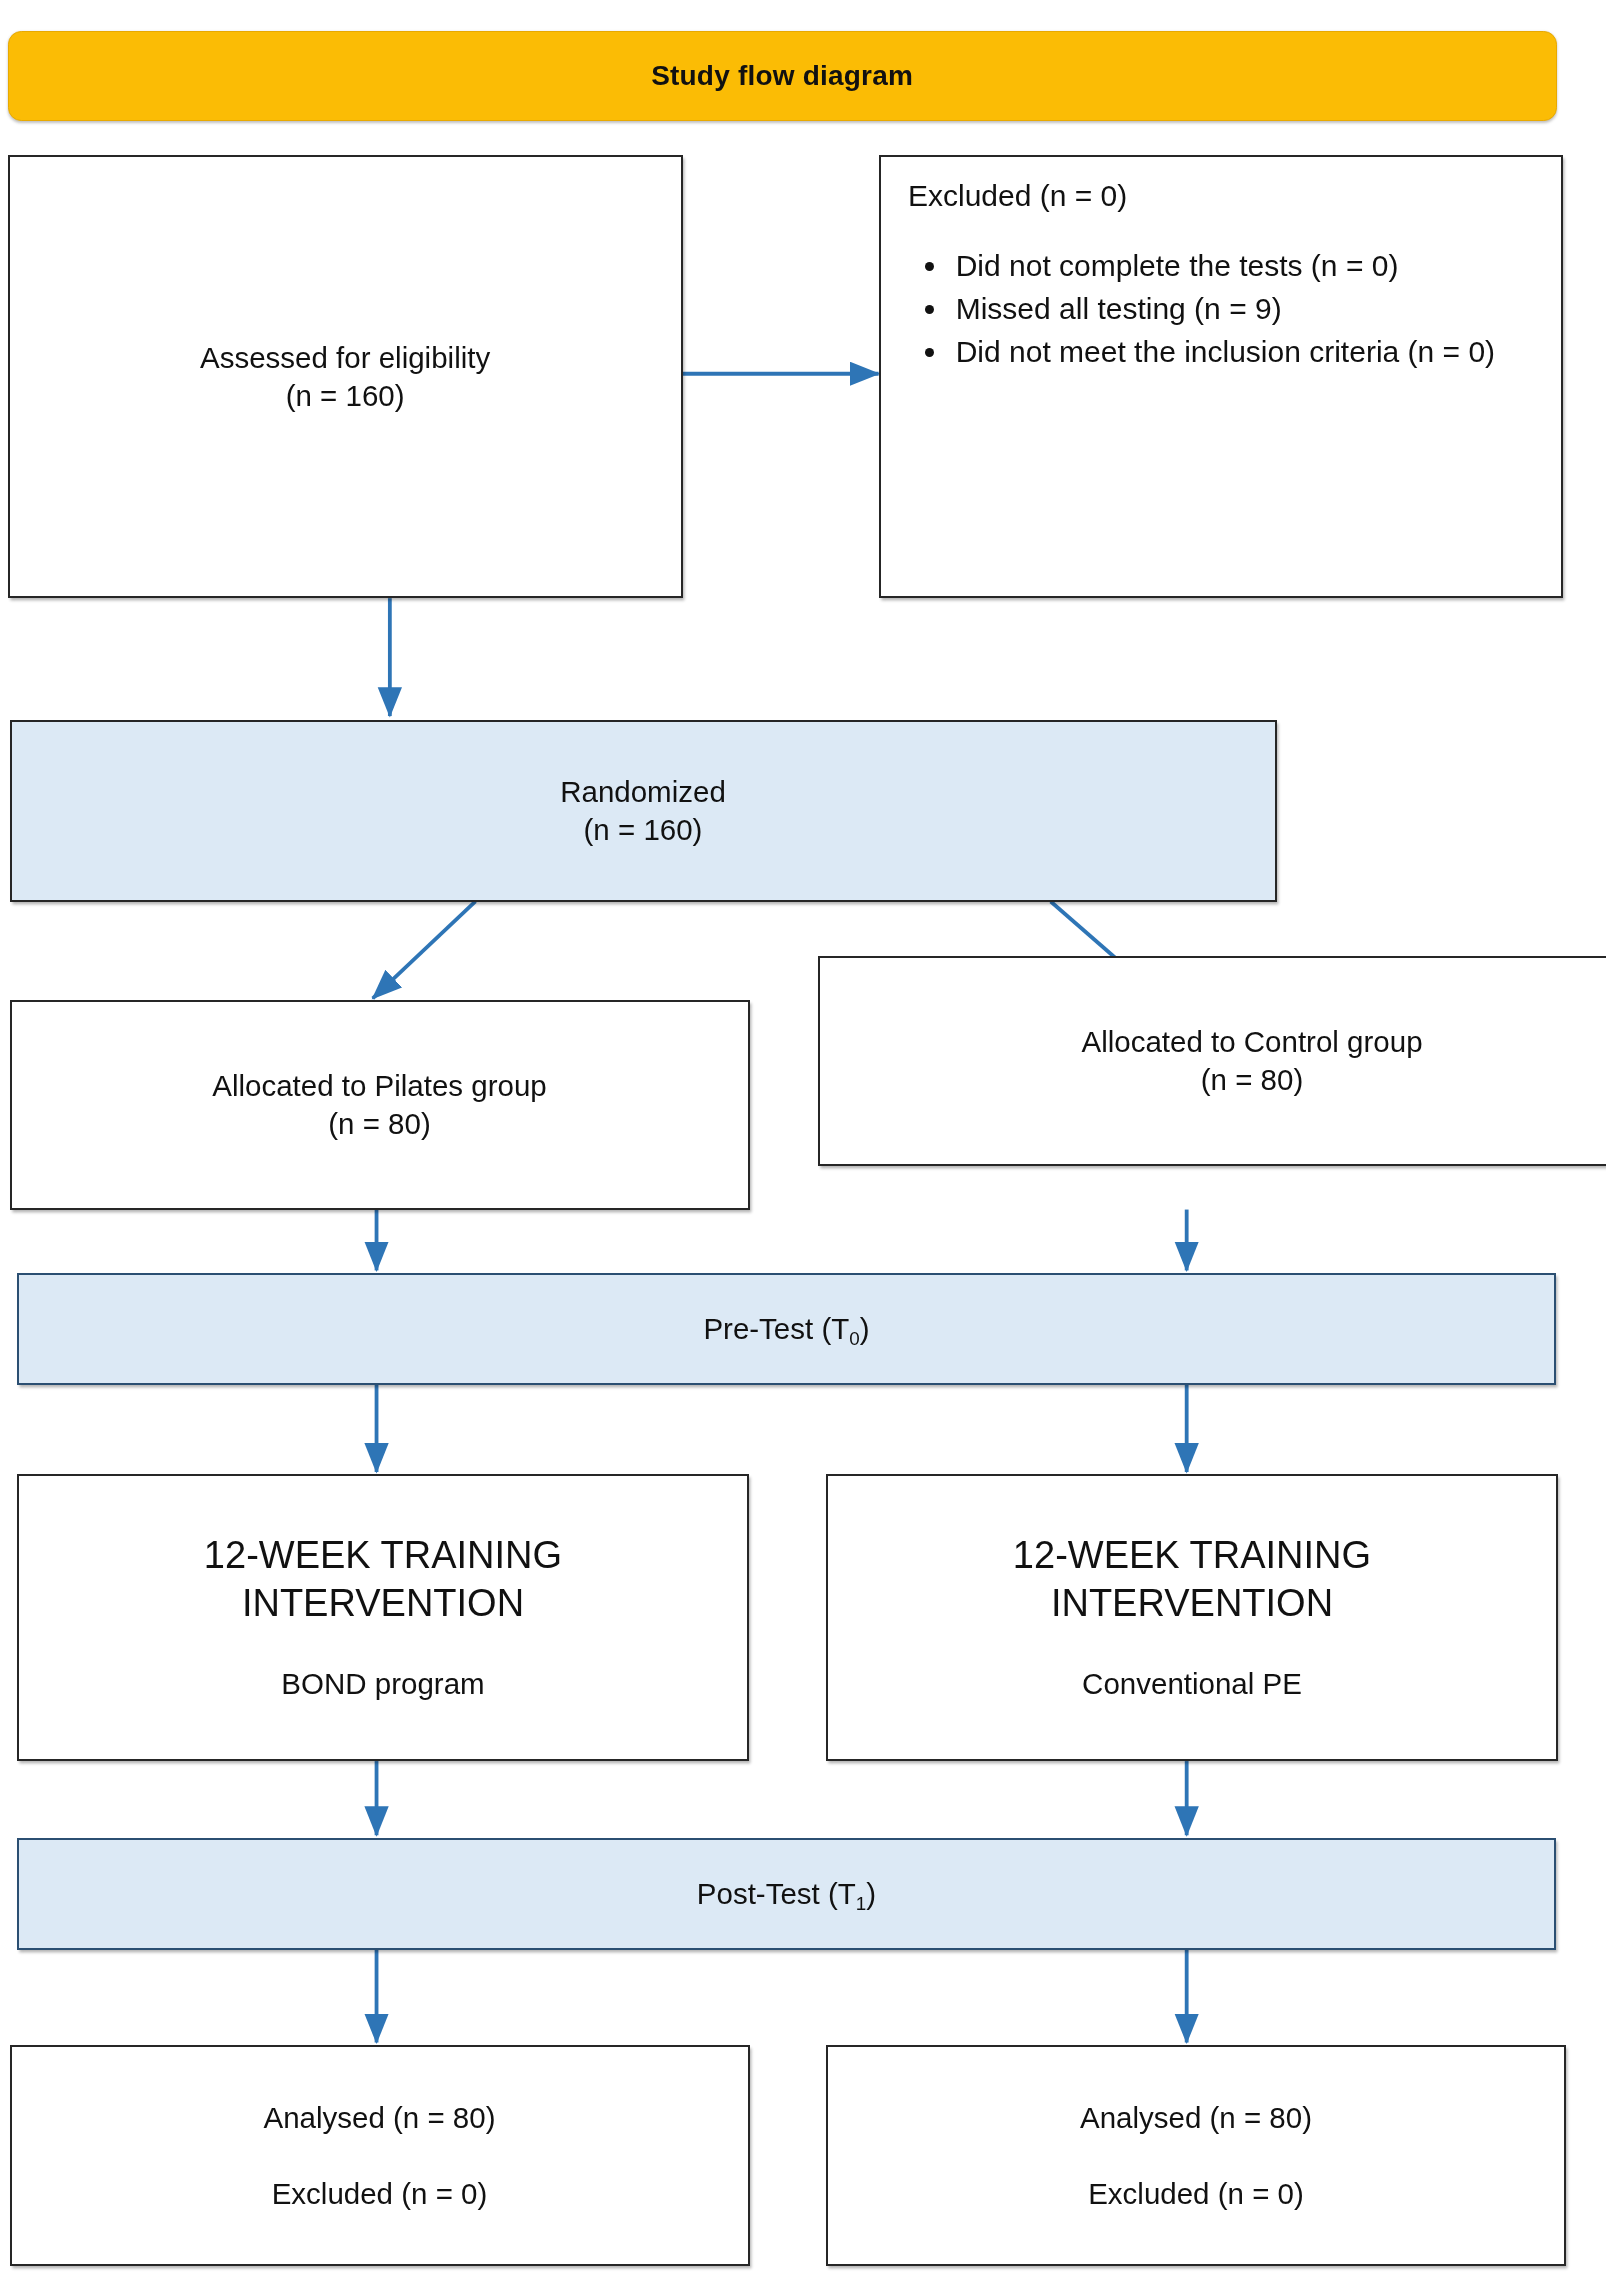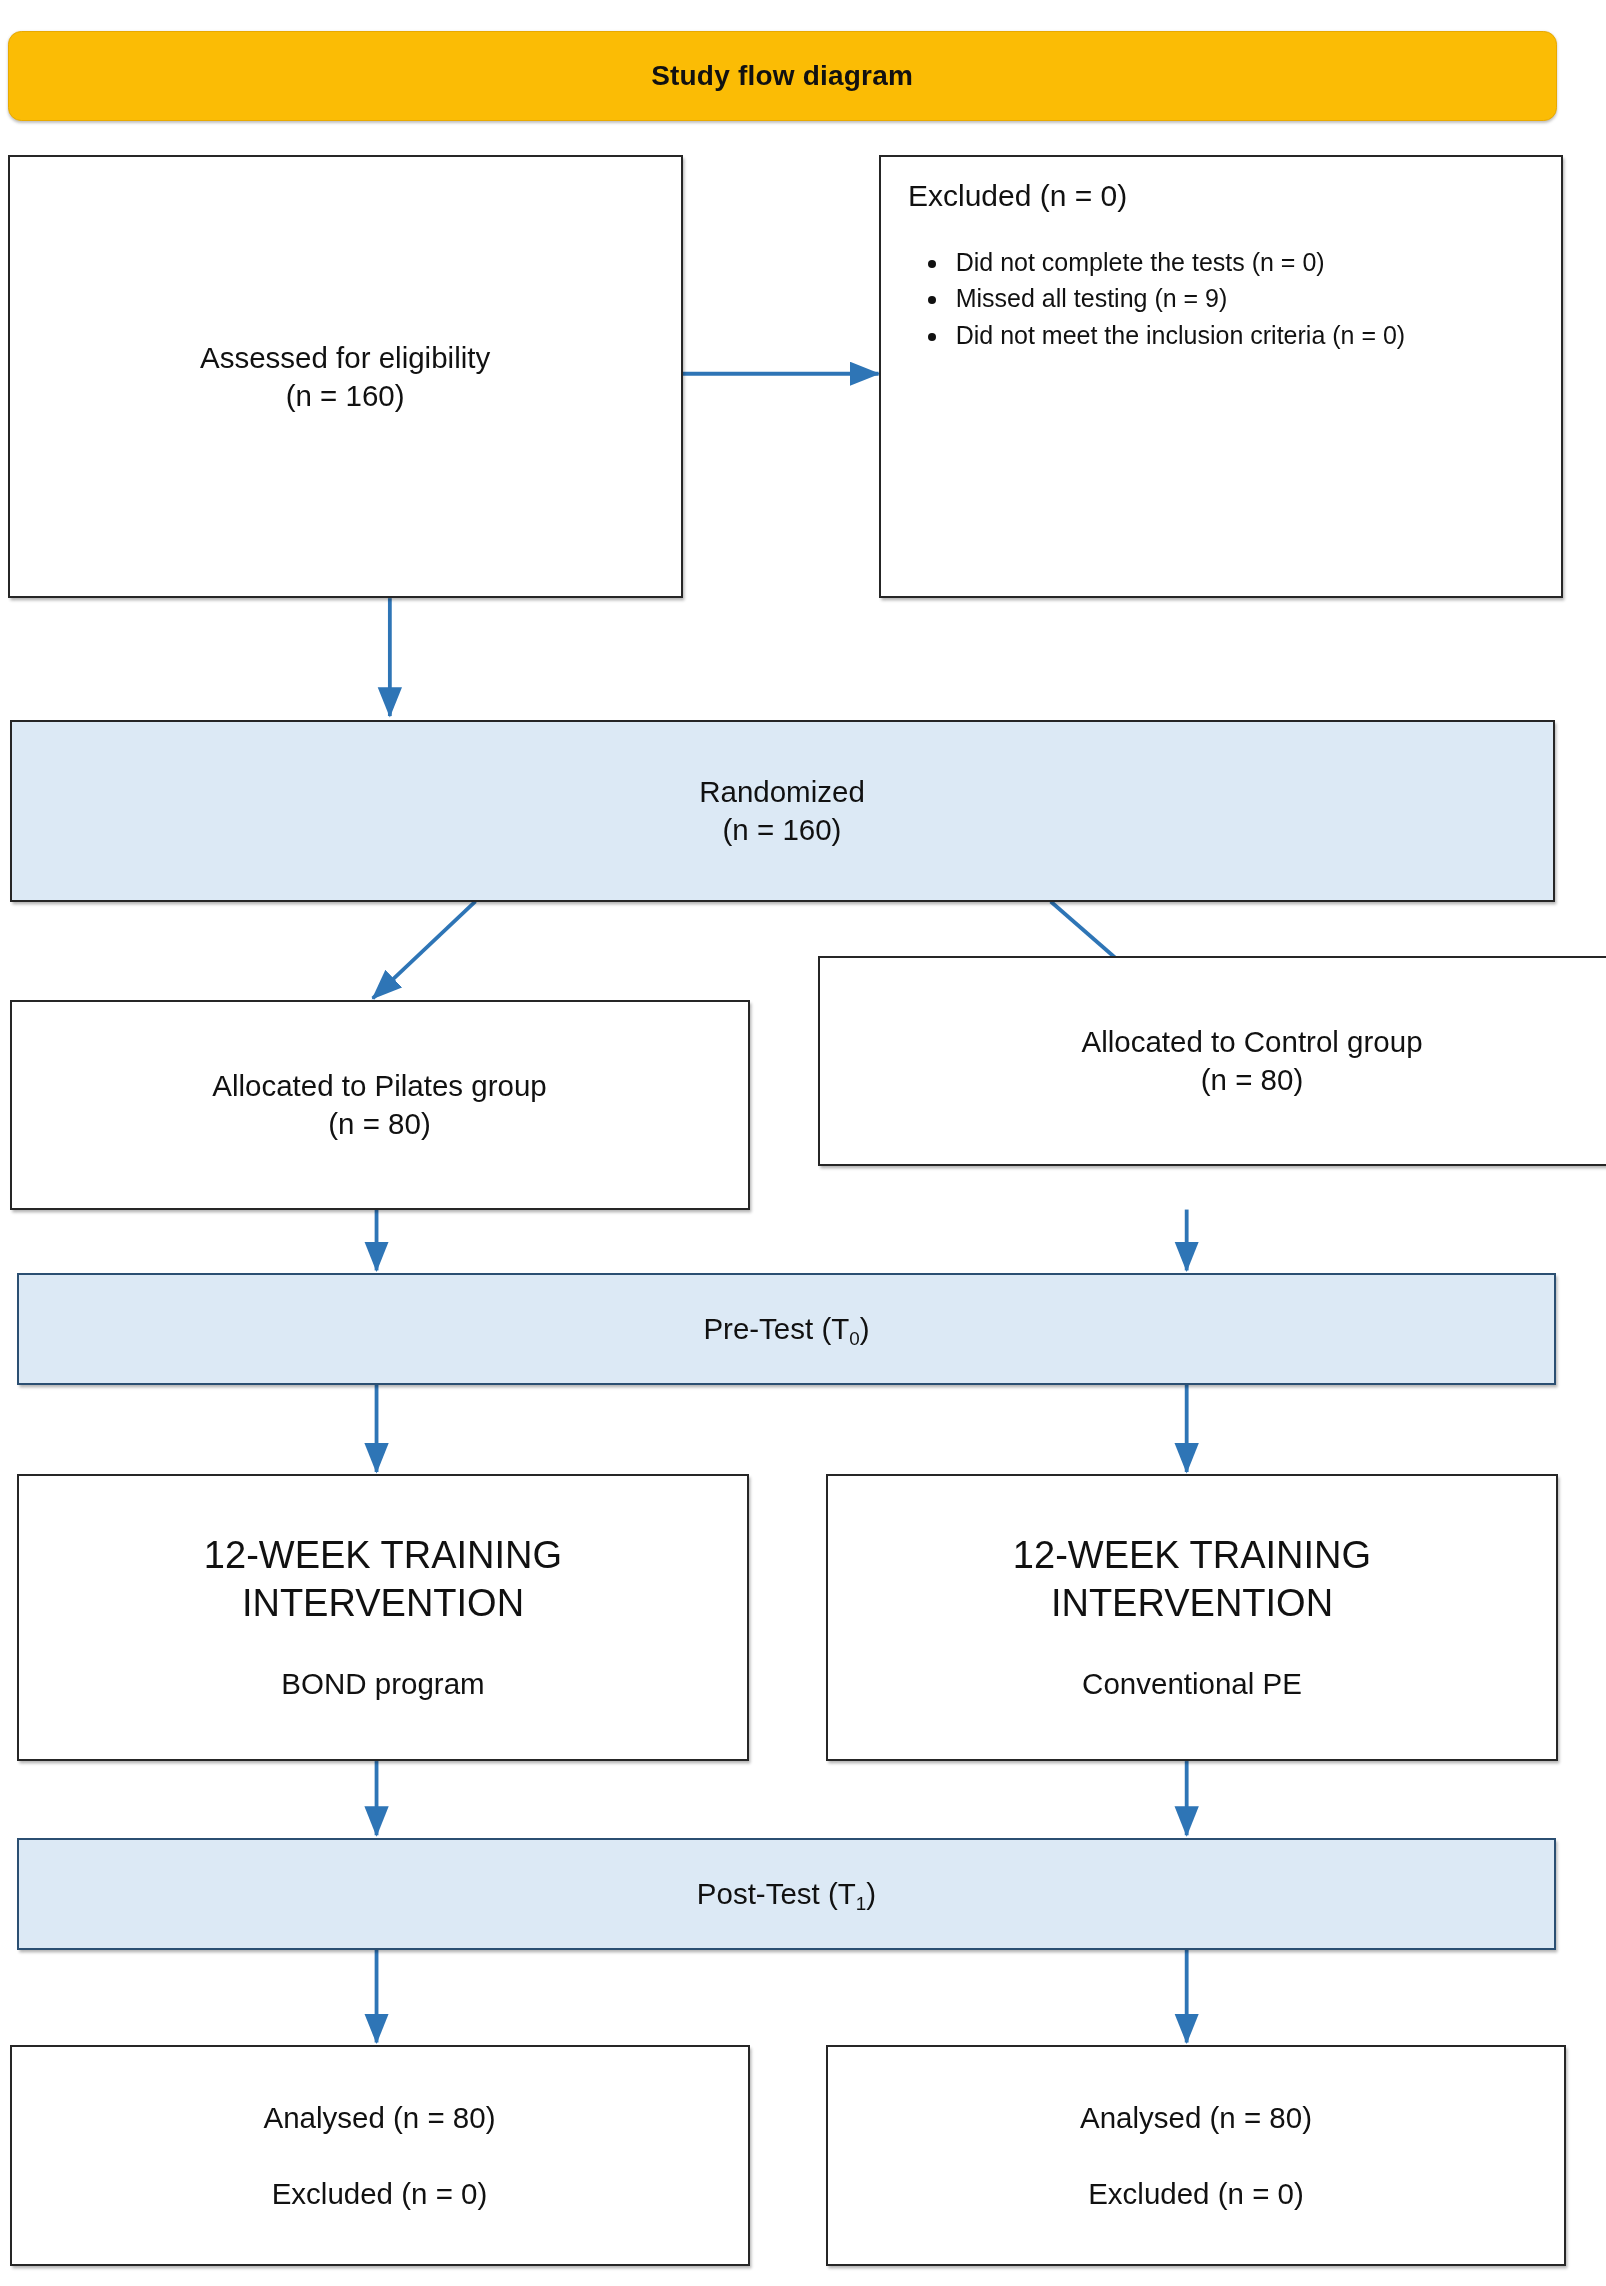--- a/index.html
+++ b/index.html
@@ -85,21 +85,21 @@
     font-size: 30px;
     line-height: 1.2;
     margin-bottom: 32px;
   }
   ul.excl-list {
     margin: 0;
     padding-left: 42px;
     list-style-type: disc;
   }
   ul.excl-list li {
-    font-size: 25px;
+    font-size: 30px;
     line-height: 1.3;
     margin-bottom: 3.8px;
     padding-left: 5.7px;
   }
 
   sub {
     font-size: 0.64em;
     vertical-align: baseline;
     position: relative;
     top: 0.30em;
@@ -163,21 +163,21 @@
 
   <div class="box leftal" style="left:879px; top:155px; width:684px; height:443px;">
     <div class="excl-head">Excluded (n = 0)</div>
     <ul class="excl-list">
       <li>Did not complete the tests (n = 0)</li>
       <li>Missed all testing (n = 9)</li>
       <li>Did not meet the inclusion criteria (n = 0)</li>
     </ul>
   </div>
 
-  <div class="box blue" style="left:9.5px; top:720px; width:1545px; height:182px;">
+  <div class="box blue" style="left:9.5px; top:720px; width:1267px; height:182px;">
     <div class="line">Randomized</div>
     <div class="line">(n = 160)</div>
   </div>
 
   <div class="box" style="left:9.5px; top:1000px; width:740px; height:210px;">
     <div class="line">Allocated to Pilates group</div>
     <div class="line">(n = 80)</div>
   </div>
 
   <div class="box" style="left:818px; top:956px; width:868px; height:210px;">

